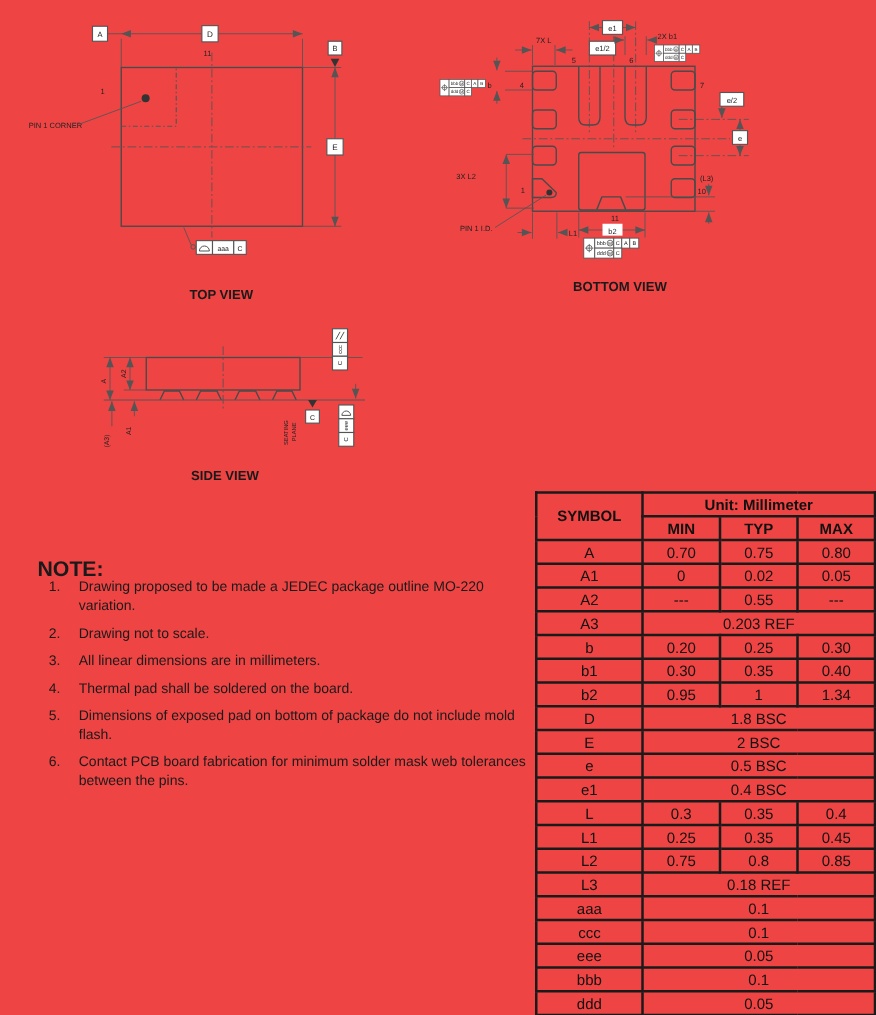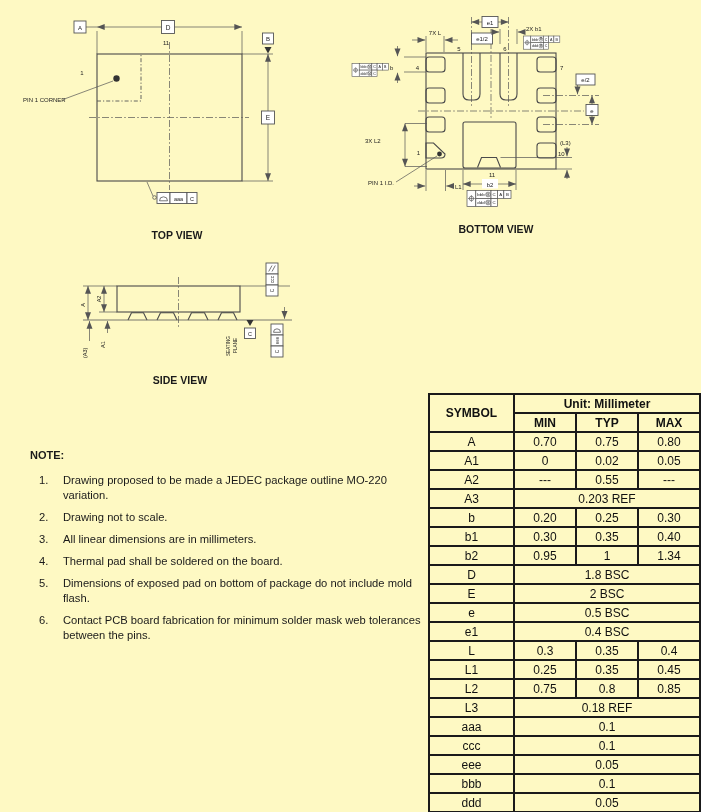--- a/index.html
+++ b/index.html
@@ -1,32 +1,32 @@
 <!DOCTYPE html>
 <html><head>
 <meta charset="utf-8">
 <style>
   html,body{margin:0;padding:0;background:#fff;}
-  .page{position:relative;width:701px;height:812px;background:#fef9c3;font-family:"Liberation Sans",sans-serif;overflow:hidden;}
+  .page{position:relative;width:701px;height:812px;background:#ef4444;font-family:"Liberation Sans",sans-serif;overflow:hidden;}
   svg text{font-family:"Liberation Sans",sans-serif;fill:#222;}
   .ol{fill:none;stroke:#4a4a4a;stroke-width:1.1;}
   .thin{fill:none;stroke:#555;stroke-width:0.8;}
   .dim{fill:none;stroke:#555;stroke-width:0.7;}
   .cl{fill:none;stroke:#555;stroke-width:0.7;stroke-dasharray:7 2.2 1.6 2.2;}
   .dsh{fill:none;stroke:#555;stroke-width:0.9;stroke-dasharray:4 2 1.2 2;}
   .box{fill:#fff;stroke:#555;stroke-width:0.9;}
   .blank{fill:#fff;stroke:none;}
   .fillb{fill:#333;stroke:none;}
   .lbl{font-size:6.5px;}
   .lbl6{font-size:6px;}
   .lbl5{font-size:5.5px;}
   .lbl45{font-size:4.6px;}
   .ttl{font-size:10.5px;font-weight:bold;fill:#1a1a1a;}
   .notes{position:absolute;left:30px;top:448px;width:396px;font-size:11.2px;color:#1a1a1a;line-height:15px;}
-  .notes-title{font-weight:bold;font-size:11px;margin-bottom:10px;}
+  .notes-title{font-weight:bold;font-size:17px;}
   .note-item{display:flex;margin-bottom:7px;}
   .note-num{flex:none;width:24px;padding-left:9px;}
   .note-text{flex:1;}
   .tblwrap{position:absolute;left:428px;top:393px;}
   table.dims{border-collapse:collapse;table-layout:fixed;width:271px;font-size:12px;color:#111;padding-left:27px;}
   table.dims th,table.dims td{border:2px solid #1a1a1a;text-align:center;vertical-align:middle;height:17px;padding:0;overflow:hidden;white-space:nowrap;}
   table.dims th{font-weight:bold;}
 </style>
 </head>
 <body>

